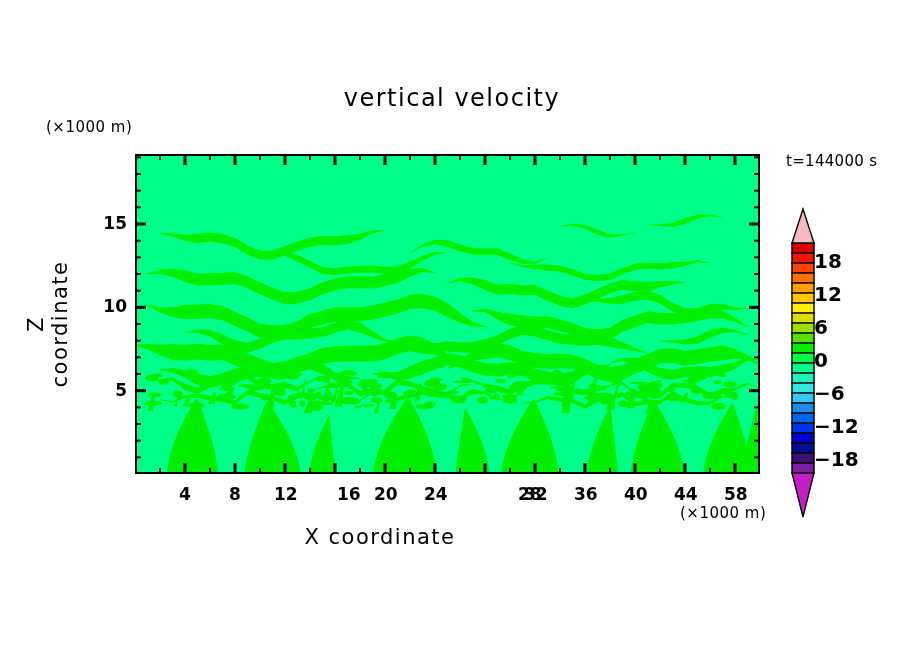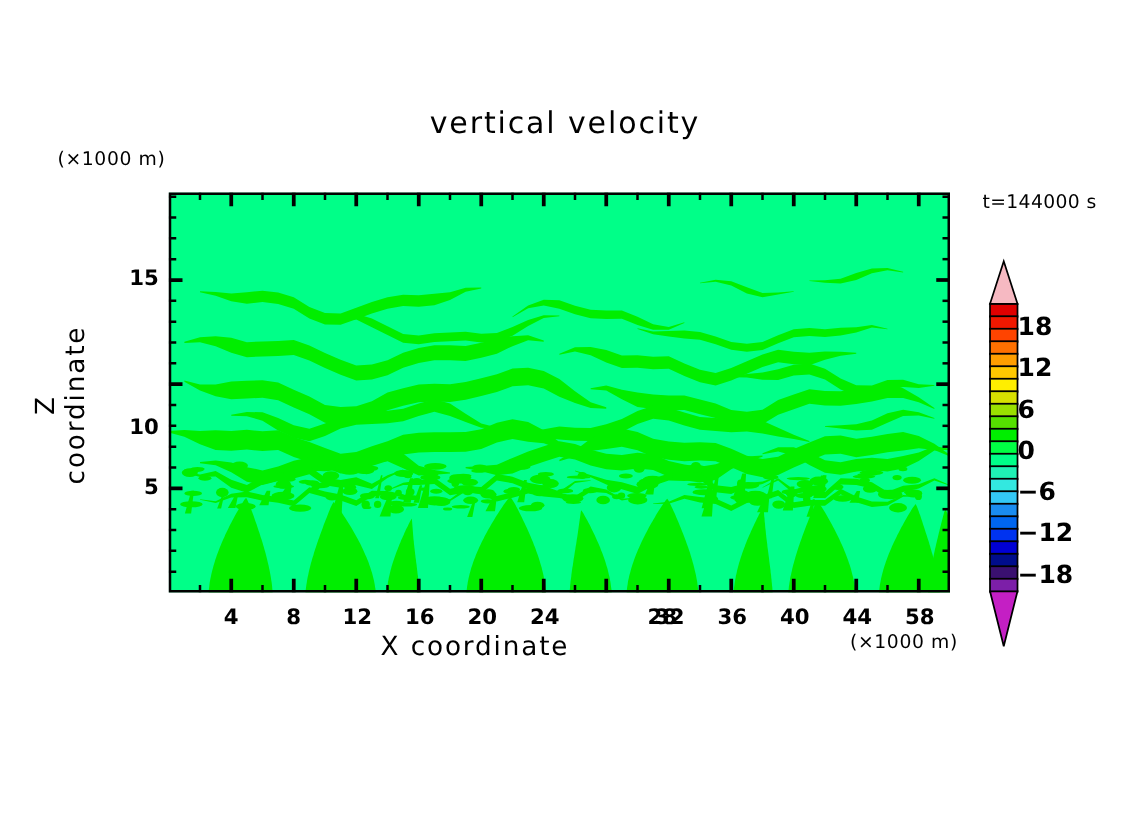--- a/index.html
+++ b/index.html
@@ -3,21 +3,21 @@
 <meta charset="utf-8">
 <style>
   html,body{margin:0;padding:0;background:#ffffff;}
   body{width:904px;height:654px;position:relative;overflow:hidden;
        font-family:"DejaVu Sans", sans-serif;color:#000;}
   .abs{position:absolute;}
   #title{left:0;top:84px;width:904px;text-align:center;font-size:24px;
          letter-spacing:1.5px;font-weight:400;}
   #units-top{left:46px;top:118px;font-size:15px;letter-spacing:.5px;}
   #units-bottom{left:680px;top:504px;font-size:15px;letter-spacing:.5px;}
-  #xlabel{left:0;top:505px;width:760px;text-align:center;font-size:21px;
+  #xlabel{left:0;top:525px;width:760px;text-align:center;font-size:21px;
           letter-spacing:1.5px;}
   #ylabel{left:-27px;top:300px;width:150px;text-align:center;font-size:21px;
           letter-spacing:1.5px;transform:rotate(-90deg);transform-origin:50% 50%;}
   #tstamp{left:786px;top:152px;font-size:15px;letter-spacing:.3px;}
   #plotwrap{left:135px;top:154px;width:625px;height:320px;}
   #plotwrap svg{display:block;}
   .tklab{position:absolute;font-size:17px;font-weight:700;}
   #cbarwrap{left:778px;top:205px;width:120px;height:320px;}
   .cblab{position:absolute;font-size:20px;font-weight:700;left:36px;}
 </style>
@@ -334,31 +334,31 @@
         <line x1="625" y1="36.66666666666663" x2="619" y2="36.66666666666663" stroke="#000" stroke-width="2"></line>
         <line x1="0" y1="20" x2="6" y2="20" stroke="#000" stroke-width="2"></line>
         <line x1="625" y1="20" x2="619" y2="20" stroke="#000" stroke-width="2"></line>
         <line x1="0" y1="3.3333333333333144" x2="6" y2="3.3333333333333144" stroke="#000" stroke-width="2"></line>
         <line x1="625" y1="3.3333333333333144" x2="619" y2="3.3333333333333144" stroke="#000" stroke-width="2"></line>
       </g>
     </svg>
 <div class="tklab" style="left: 39px; top: 330px; width: 22px; text-align: center;">4</div>
     <div class="tklab" style="left: 89px; top: 330px; width: 22px; text-align: center;">8</div>
     <div class="tklab" style="left: 139px; top: 330px; width: 22px; text-align: center;">12</div>
-    <div class="tklab" style="left: 189px; top: 330px; width: 22px; text-align: right;">16</div>
+    <div class="tklab" style="left: 202px; top: 330px; width: 22px; text-align: right;">16</div>
     <div class="tklab" style="left: 239px; top: 330px; width: 22px; text-align: center;">20</div>
     <div class="tklab" style="left: 289px; top: 330px; width: 22px; text-align: center;">24</div>
     <div class="tklab" style="left: 339px; top: 330px; width: 22px; text-align: center; margin-left: 44px;">28</div>
     <div class="tklab" style="left: 389px; top: 330px; width: 22px; text-align: center;">32</div>
     <div class="tklab" style="left: 439px; top: 330px; width: 22px; text-align: center;">36</div>
     <div class="tklab" style="left: 489px; top: 330px; width: 22px; text-align: center;">40</div>
     <div class="tklab" style="left: 539px; top: 330px; width: 22px; text-align: center;">44</div>
     <div class="tklab" style="left: 589px; top: 330px; width: 22px; text-align: center;">58</div>
     <div class="tklab" style="left: -36px; top: 225.667px; width: 28px; text-align: right;">5</div>
-    <div class="tklab" style="left: -36px; top: 142.333px; width: 28px; text-align: right; margin-top: 36px;">10</div>
+    <div class="tklab" style="left: -36px; top: 142.333px; width: 28px; text-align: right;">10</div>
     <div class="tklab" style="left: -36px; top: 59px; width: 28px; text-align: right;">15</div>
   </div>
 
 <div class="abs" id="cbarwrap">
   <svg id="cbsvg" width="40" height="320" viewBox="0 0 40 320">
       <rect x="14" y="38" width="22" height="10.4" fill="#e00000" stroke="#000" stroke-width="1.4"></rect>
       <rect x="14" y="48" width="22" height="10.4" fill="#f01800" stroke="#000" stroke-width="1.4"></rect>
       <rect x="14" y="58" width="22" height="10.4" fill="#ff4400" stroke="#000" stroke-width="1.4"></rect>
       <rect x="14" y="68" width="22" height="10.4" fill="#ff7000" stroke="#000" stroke-width="1.4"></rect>
       <rect x="14" y="78" width="22" height="10.4" fill="#ff9e00" stroke="#000" stroke-width="1.4"></rect>

